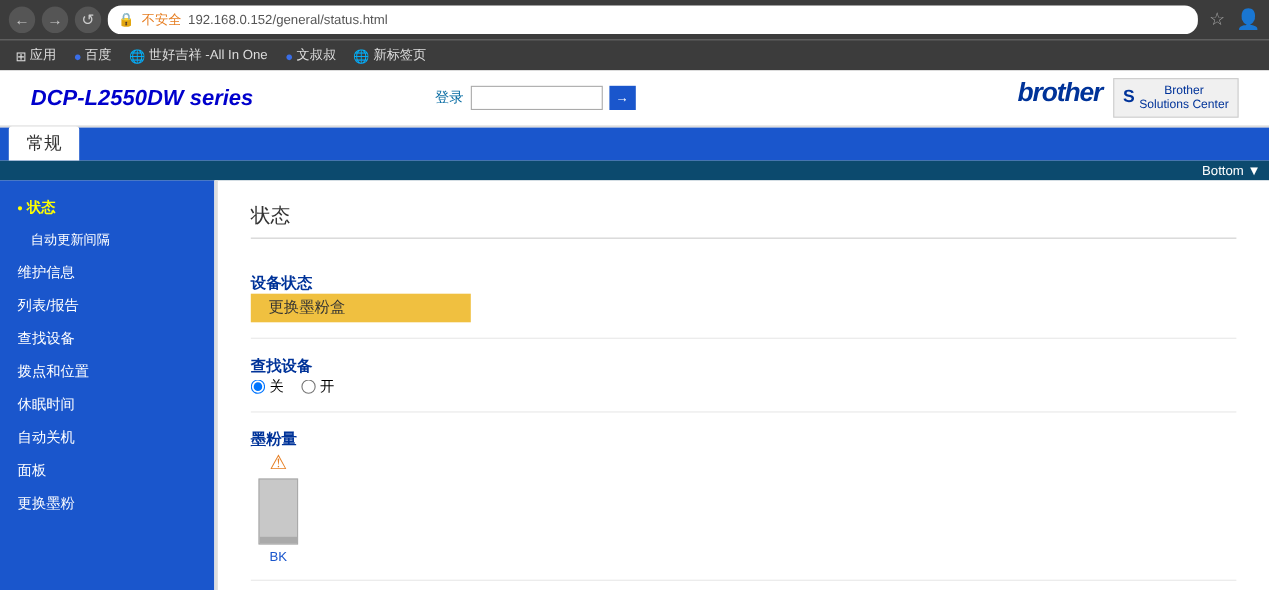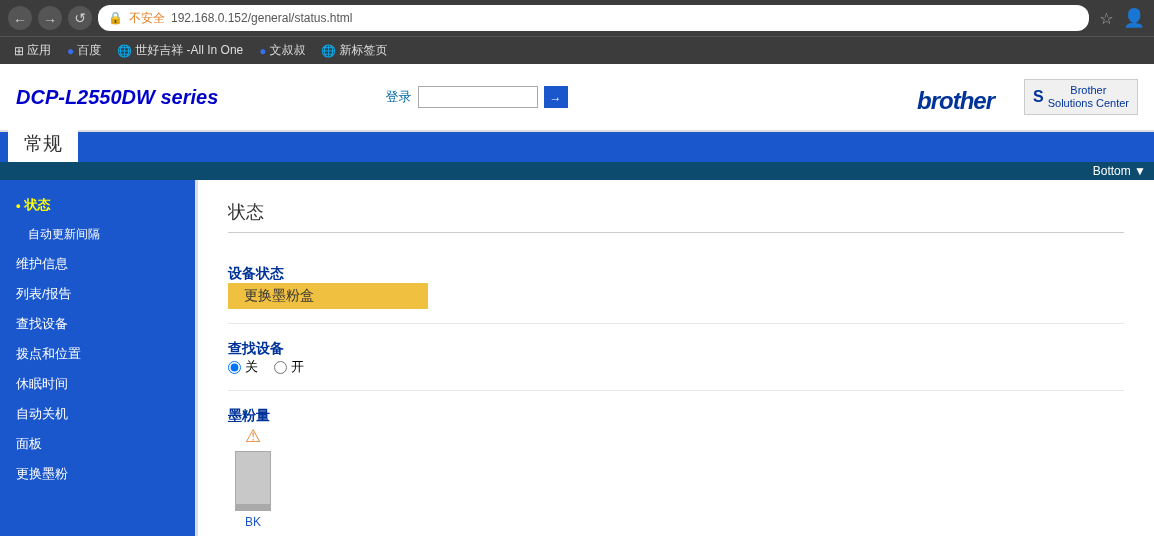--- a/index.html
+++ b/index.html
@@ -60,23 +60,23 @@
       cursor: pointer;
       display: flex; align-items: center; gap: 3px;
       border-radius: 3px;
     }
 
     
     .page-header {
       background: #fff;
       display: flex;
       align-items: center;
-      padding: 8px 16px;
+      padding: 8px 28px;
       border-bottom: 2px solid #ddd;
-      height: 68px;
+      height: 52px;
     }
     .device-title {
       color: #0000cc;
       font-size: 20px;
       font-weight: bold;
       font-style: italic;
       flex: 1;
     }
     .login-area {
       display: flex;
@@ -128,21 +128,21 @@
       background: #1a56cc;
       height: 30px;
       display: flex;
       align-items: flex-end;
       padding: 0 8px;
     }
     .nav-tab {
       background: #4a7fe0;
       color: white;
       padding: 5px 16px;
-      font-size: 19px;
+      font-size: 16px;
       cursor: pointer;
       border-radius: 3px 3px 0 0;
     }
     .nav-tab.active {
       background: white;
       color: #333;
     }
 
     
     .bottom-bar {
@@ -333,21 +333,21 @@
 </div>
 
 <div class="page-header">
   <span class="device-title">DCP-L2550DW series</span>
   <div class="login-area">
     <label class="login-label">登录</label>
     <input class="login-input" type="password" style="">
     <button class="login-btn">→</button>
   </div>
   <div style="flex:1;"></div>
-  <div style="display:flex;align-items:flex-end;gap:20px;">
+  <div style="display:flex;align-items:flex-start;gap:0;">
     <div class="brother-logo">
       <span style="color:#003399;font-size:24px;font-weight:bold;font-style:italic;">brother</span>
     </div>
     <button class="solutions-center">
       <span style="color:#003399;font-size:16px;font-weight:bold;">S</span>
       <span style="font-size:11px;color:#003399;line-height:1.2;">Brother<br>Solutions Center</span>
     </button>
   </div>
 </div>
 

